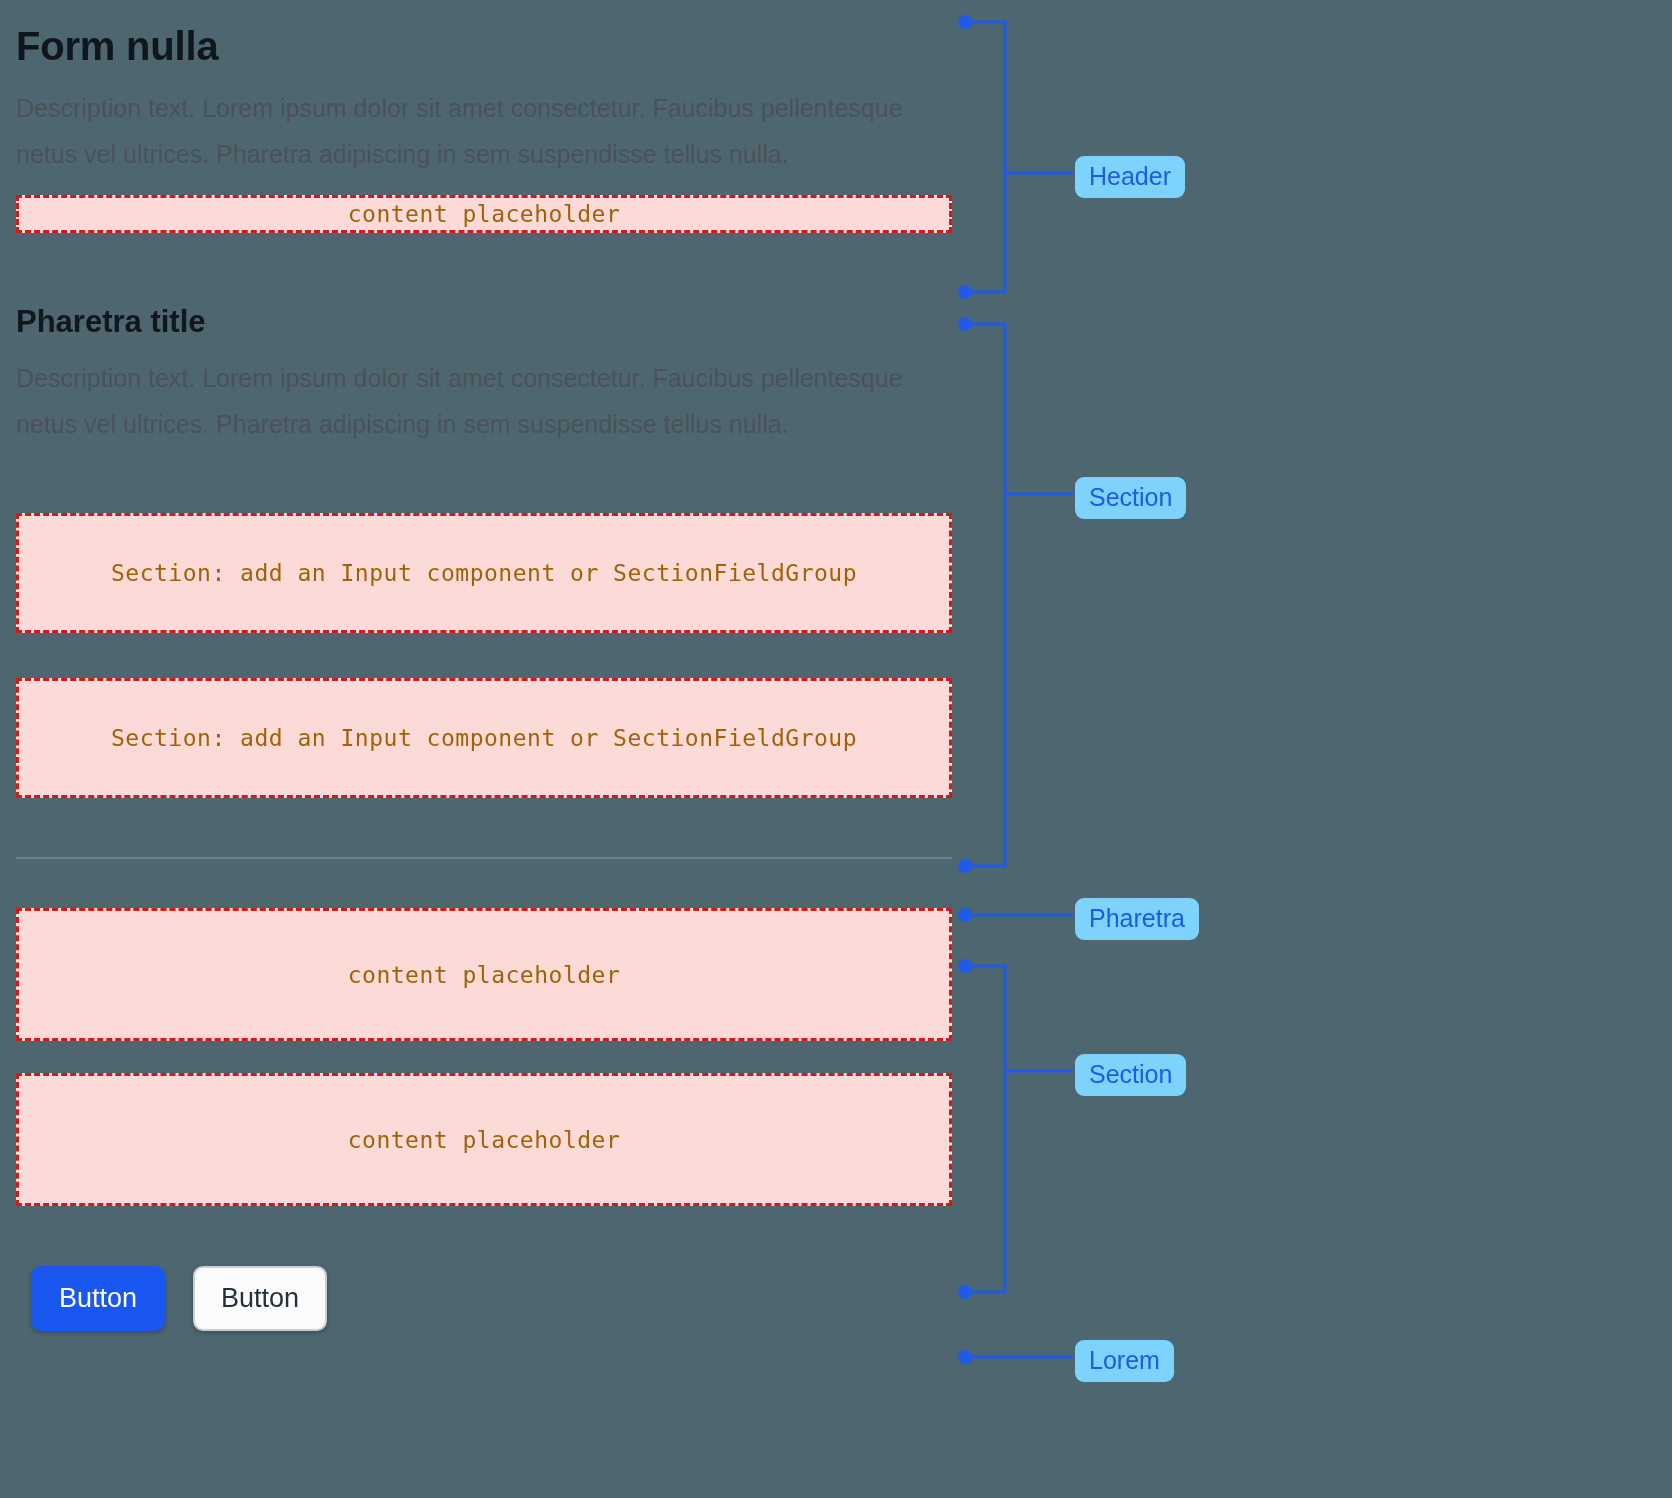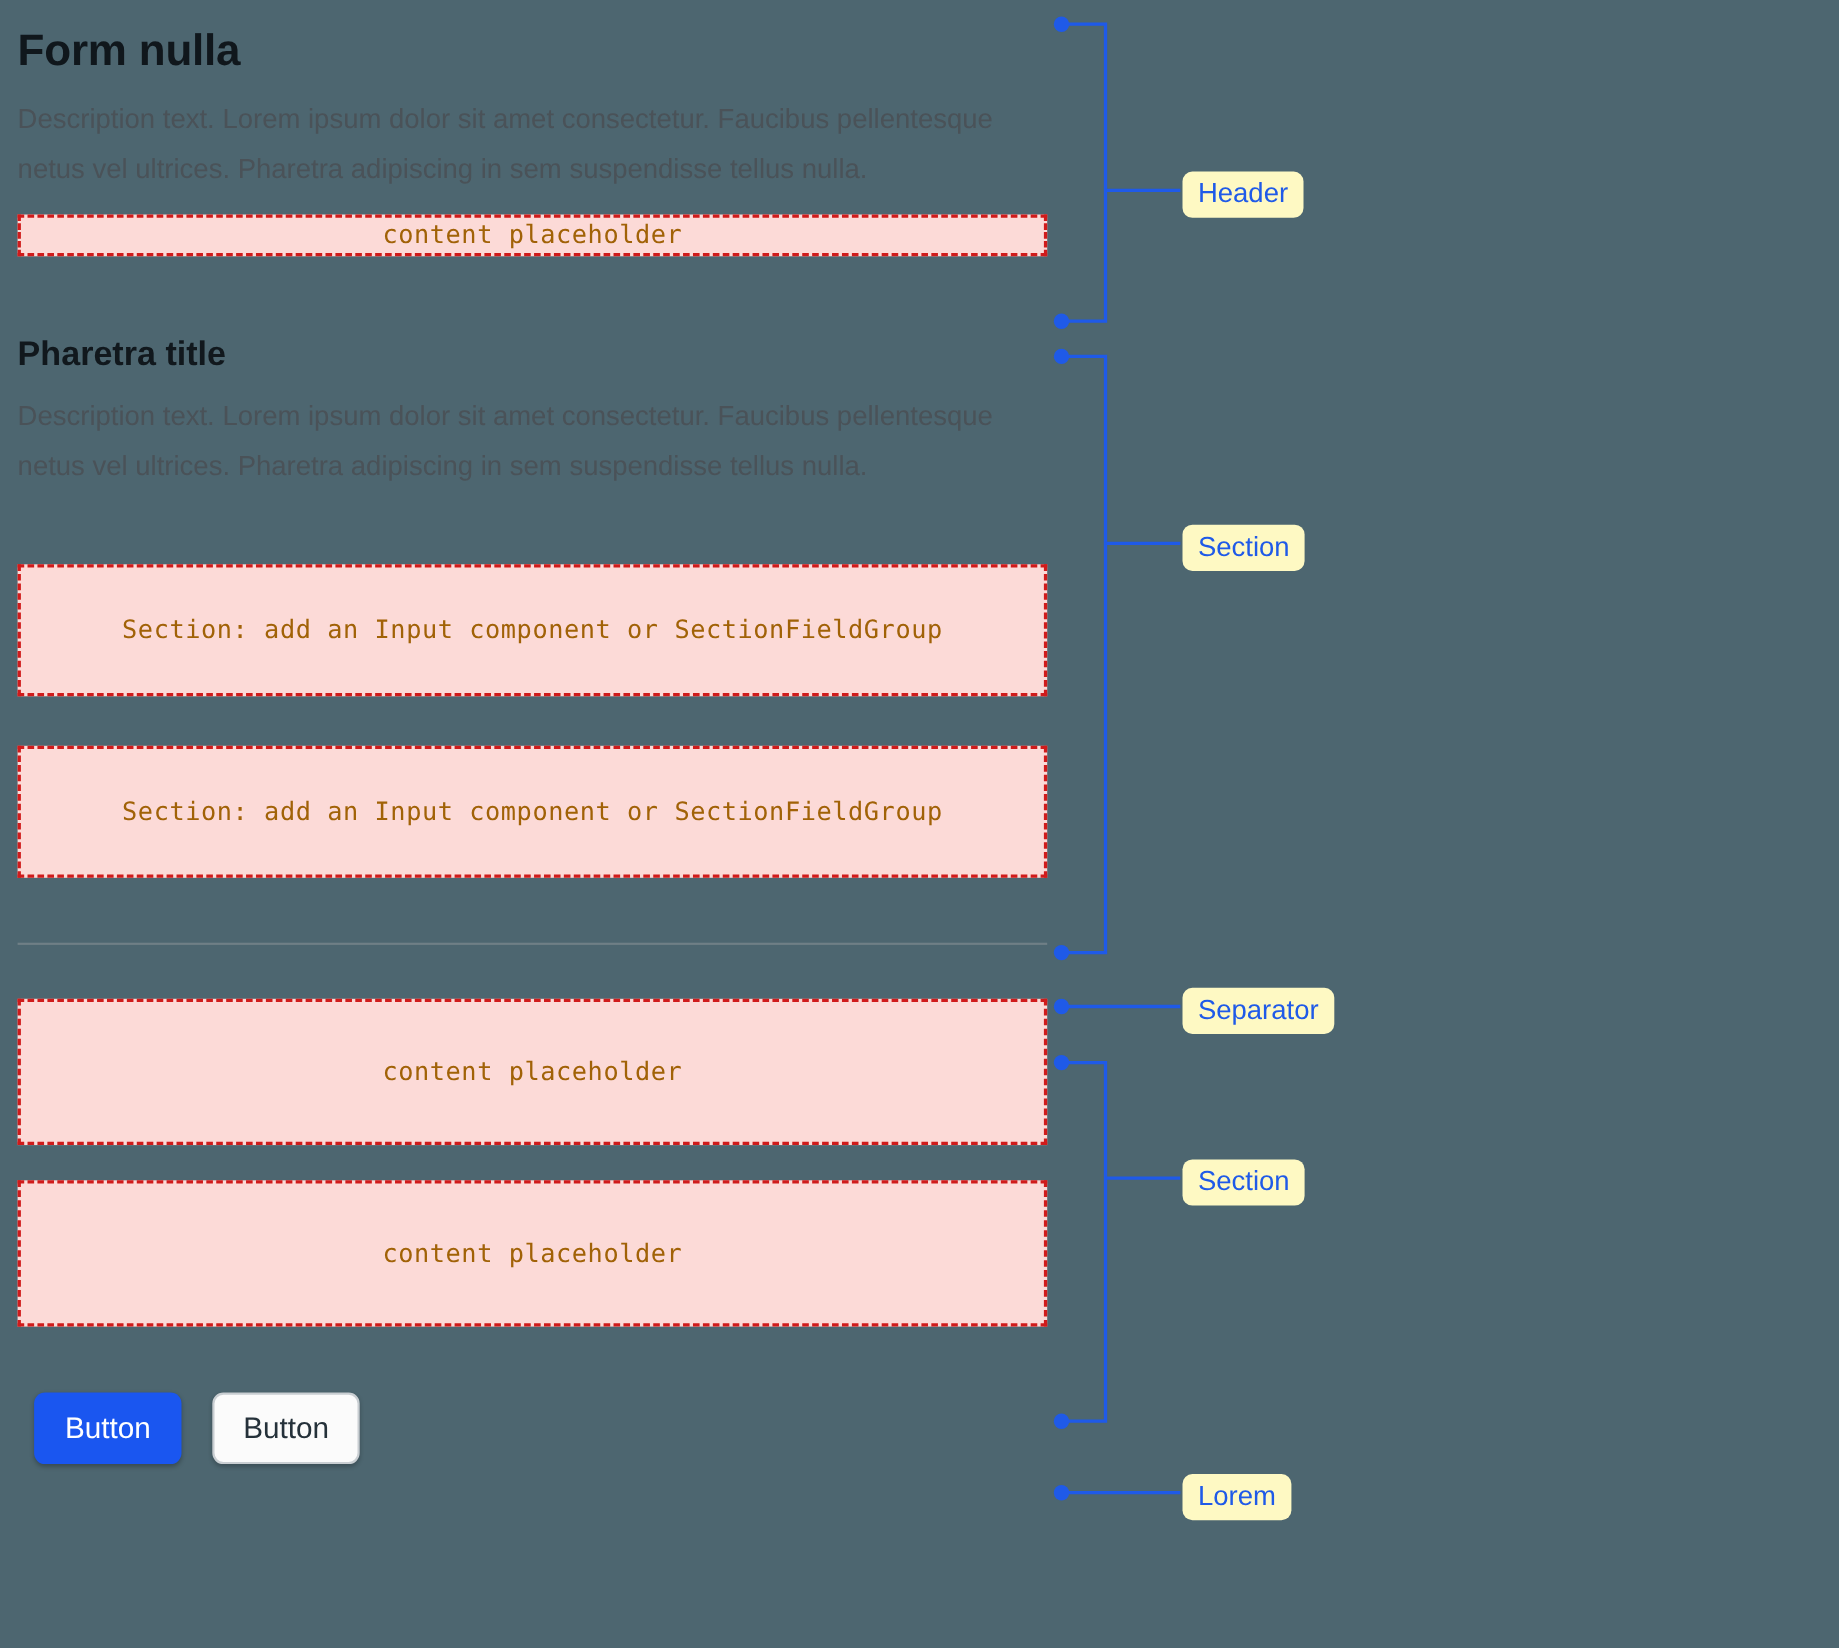--- a/index.html
+++ b/index.html
@@ -109,21 +109,21 @@
   #annotation-layer {
     position: absolute;
     left: 0;
     top: 0;
     width: 1672px;
     height: 1498px;
     pointer-events: none;
   }
   .anno-badge {
     position: absolute;
-    background: #fef9c3;
+    background: #7dd3fc;
     color: #1f5ae8;
     font-size: 25px;
     font-family: "Liberation Sans", sans-serif;
     padding: 5px 14px 7px 14px;
     border-radius: 9px;
     white-space: nowrap;
     line-height: 1.2;
     pointer-events: auto;
   }
 </style>
@@ -200,17 +200,17 @@
   <g>
     <line x1="965" y1="1357" x2="1073" y2="1357" stroke="#1f5ae8" stroke-width="3"></line>
     <circle cx="965" cy="1357" r="7" fill="#1f5ae8"></circle>
   </g>
 </svg>
 
 <div class="anno-badge" style="left:1075px; top:156px;">Header</div>
 
 <div class="anno-badge" style="left:1075px; top:477px;">Section</div>
 
-<div class="anno-badge" style="left:1075px; top:898px;">Separator</div>
+<div class="anno-badge" style="left:1075px; top:898px;">Pharetra</div>
 
 <div class="anno-badge" style="left:1075px; top:1054px;">Section</div>
 
 <div class="anno-badge" style="left:1075px; top:1340px;">Lorem</div>
 
 </body></html>

